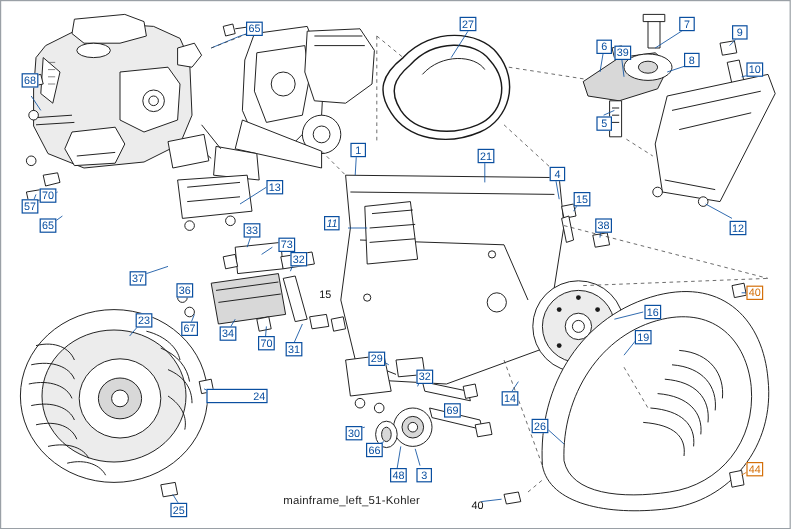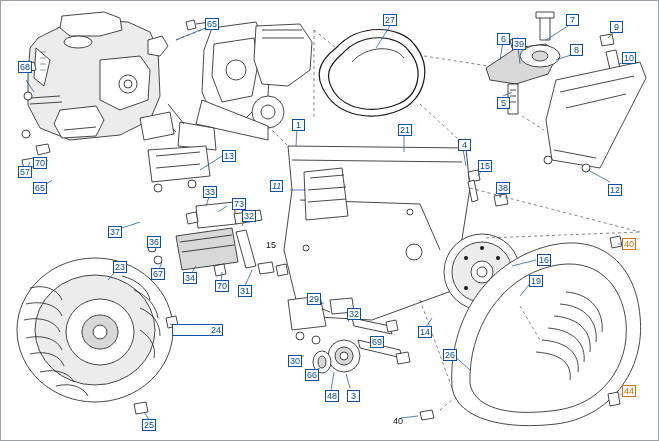--- a/index.html
+++ b/index.html
@@ -302,20 +302,21 @@
       <path class="dash" d="M486 238 L640 232"></path>
       <path class="dash" d="M470 188 L640 232"></path>
       <path class="dash" d="M176 40 L212 26"></path>
       <path class="dash" d="M268 126 L288 146"></path>
       <path class="dash" d="M420 300 L452 388"></path>
       <path class="dash" d="M440 410 L452 400"></path>
       <path class="dash" d="M520 306 L540 340"></path>
     </g>
   </svg>
 
+  <div id="caption">mainframe_left_51-Kohler</div>
 
   <div id="callout-layer">
       <div class="callout" style="left: 205px; top: 18px;">65</div>
       <div class="callout" style="left: 383px; top: 14px;">27</div>
       <div class="callout" style="left: 497px; top: 33px;">6</div>
       <div class="callout" style="left: 512px; top: 38px;">39</div>
       <div class="callout" style="left: 566px; top: 14px;">7</div>
       <div class="callout" style="left: 570px; top: 44px;">8</div>
       <div class="callout" style="left: 610px; top: 21px;">9</div>
       <div class="callout" style="left: 622px; top: 52px;">10</div>

